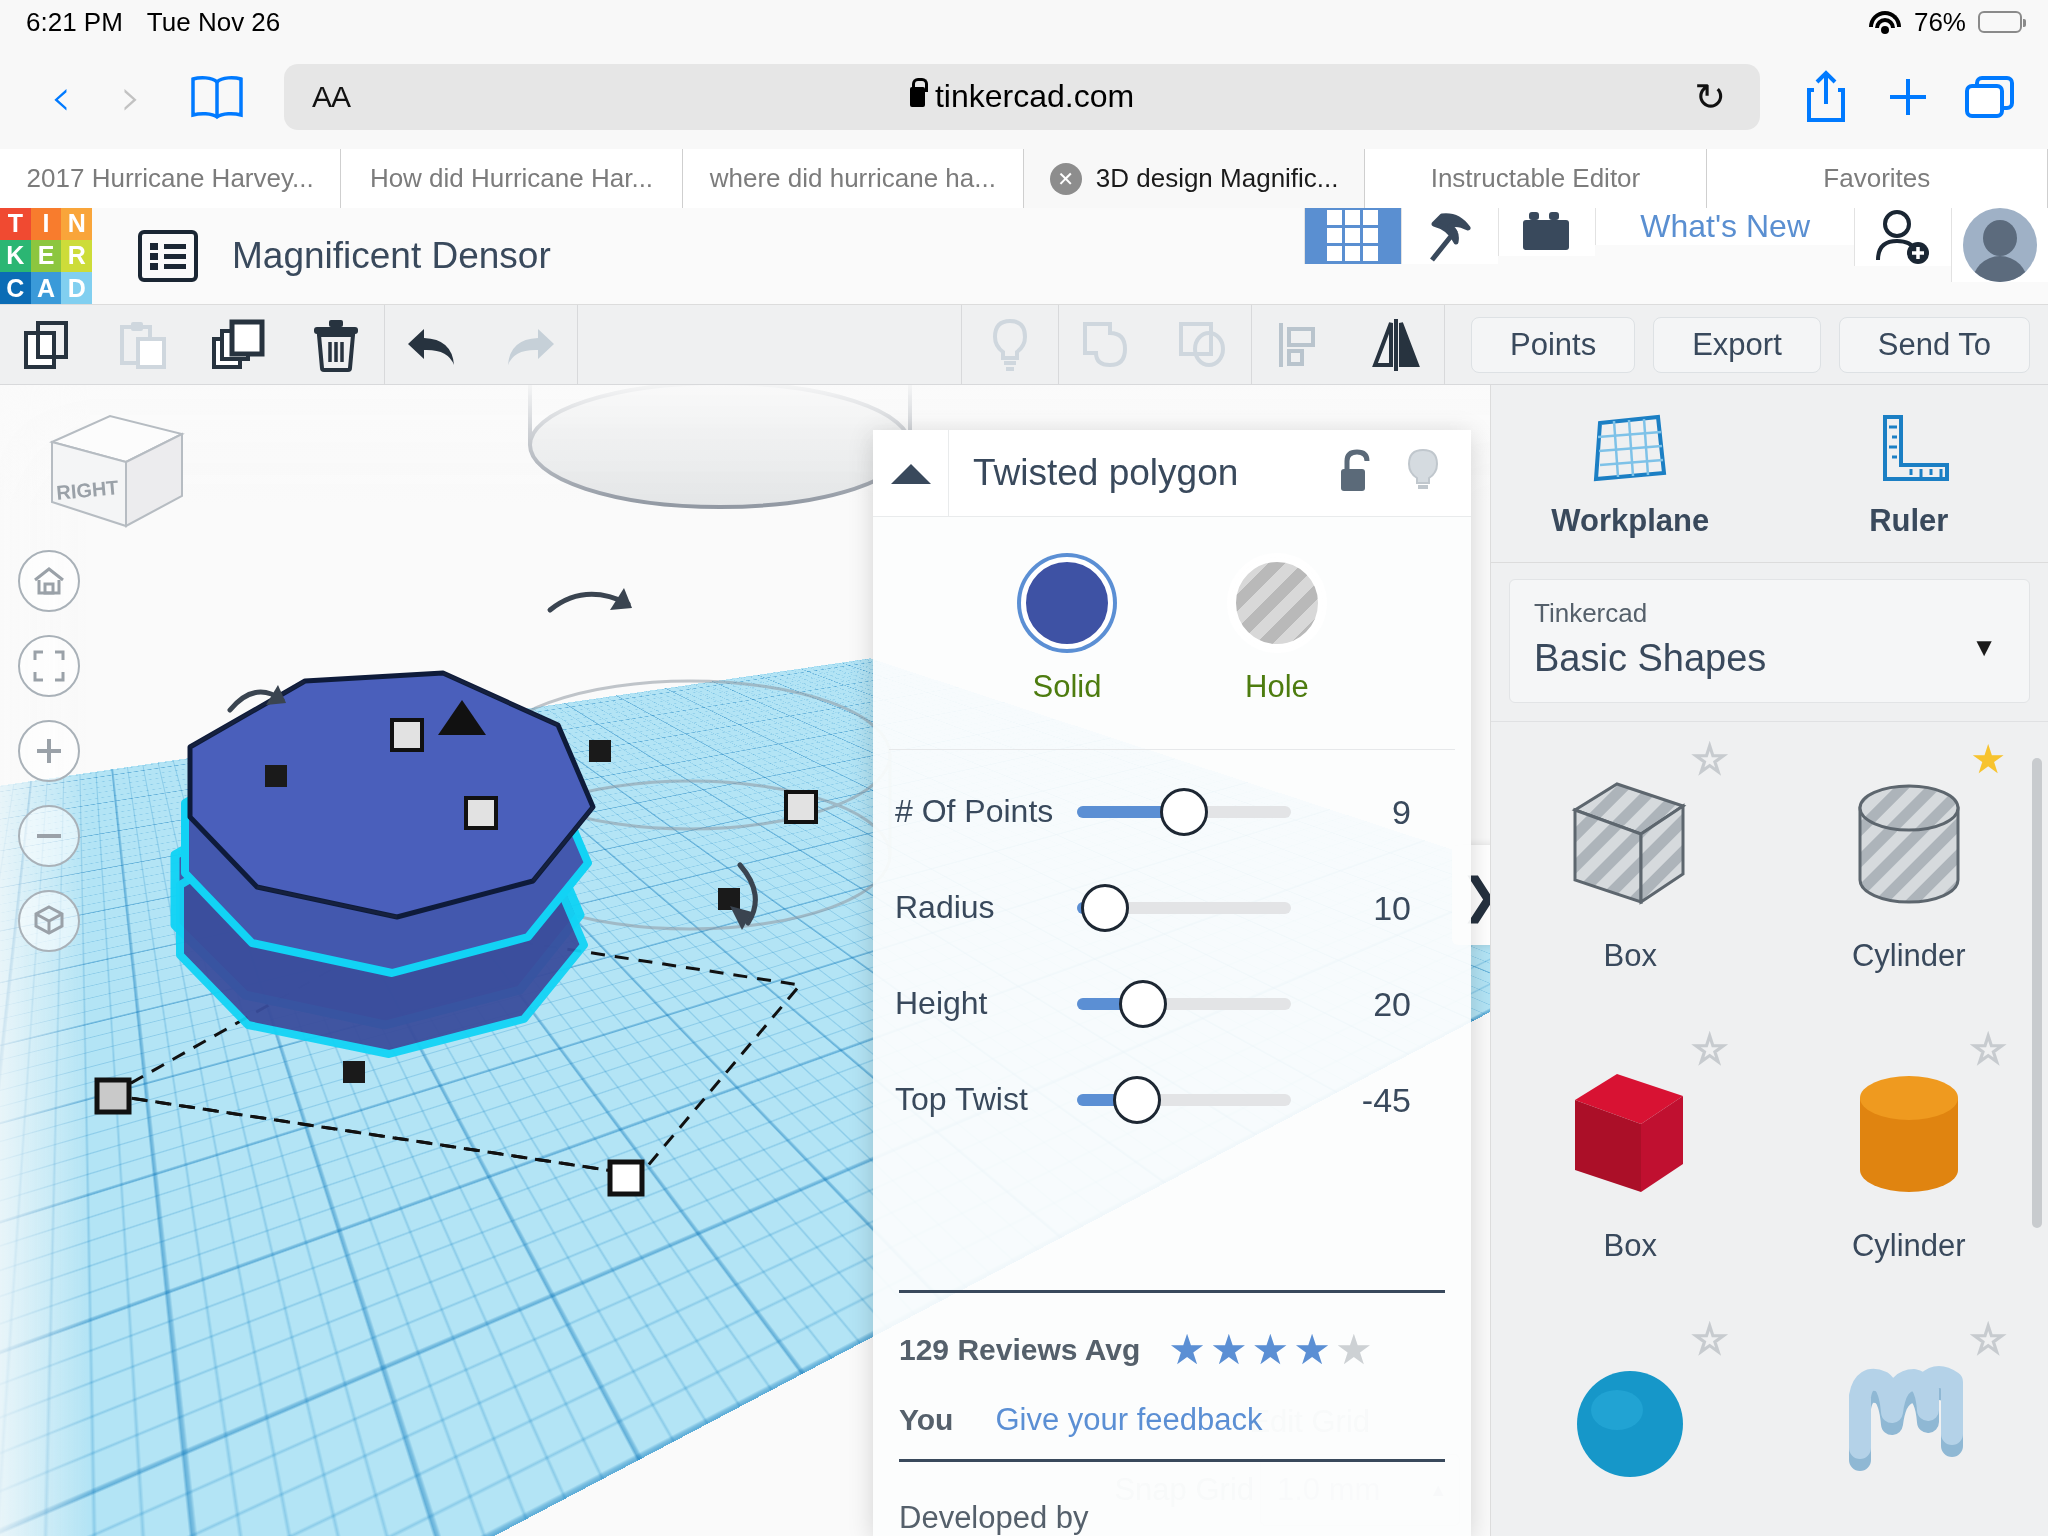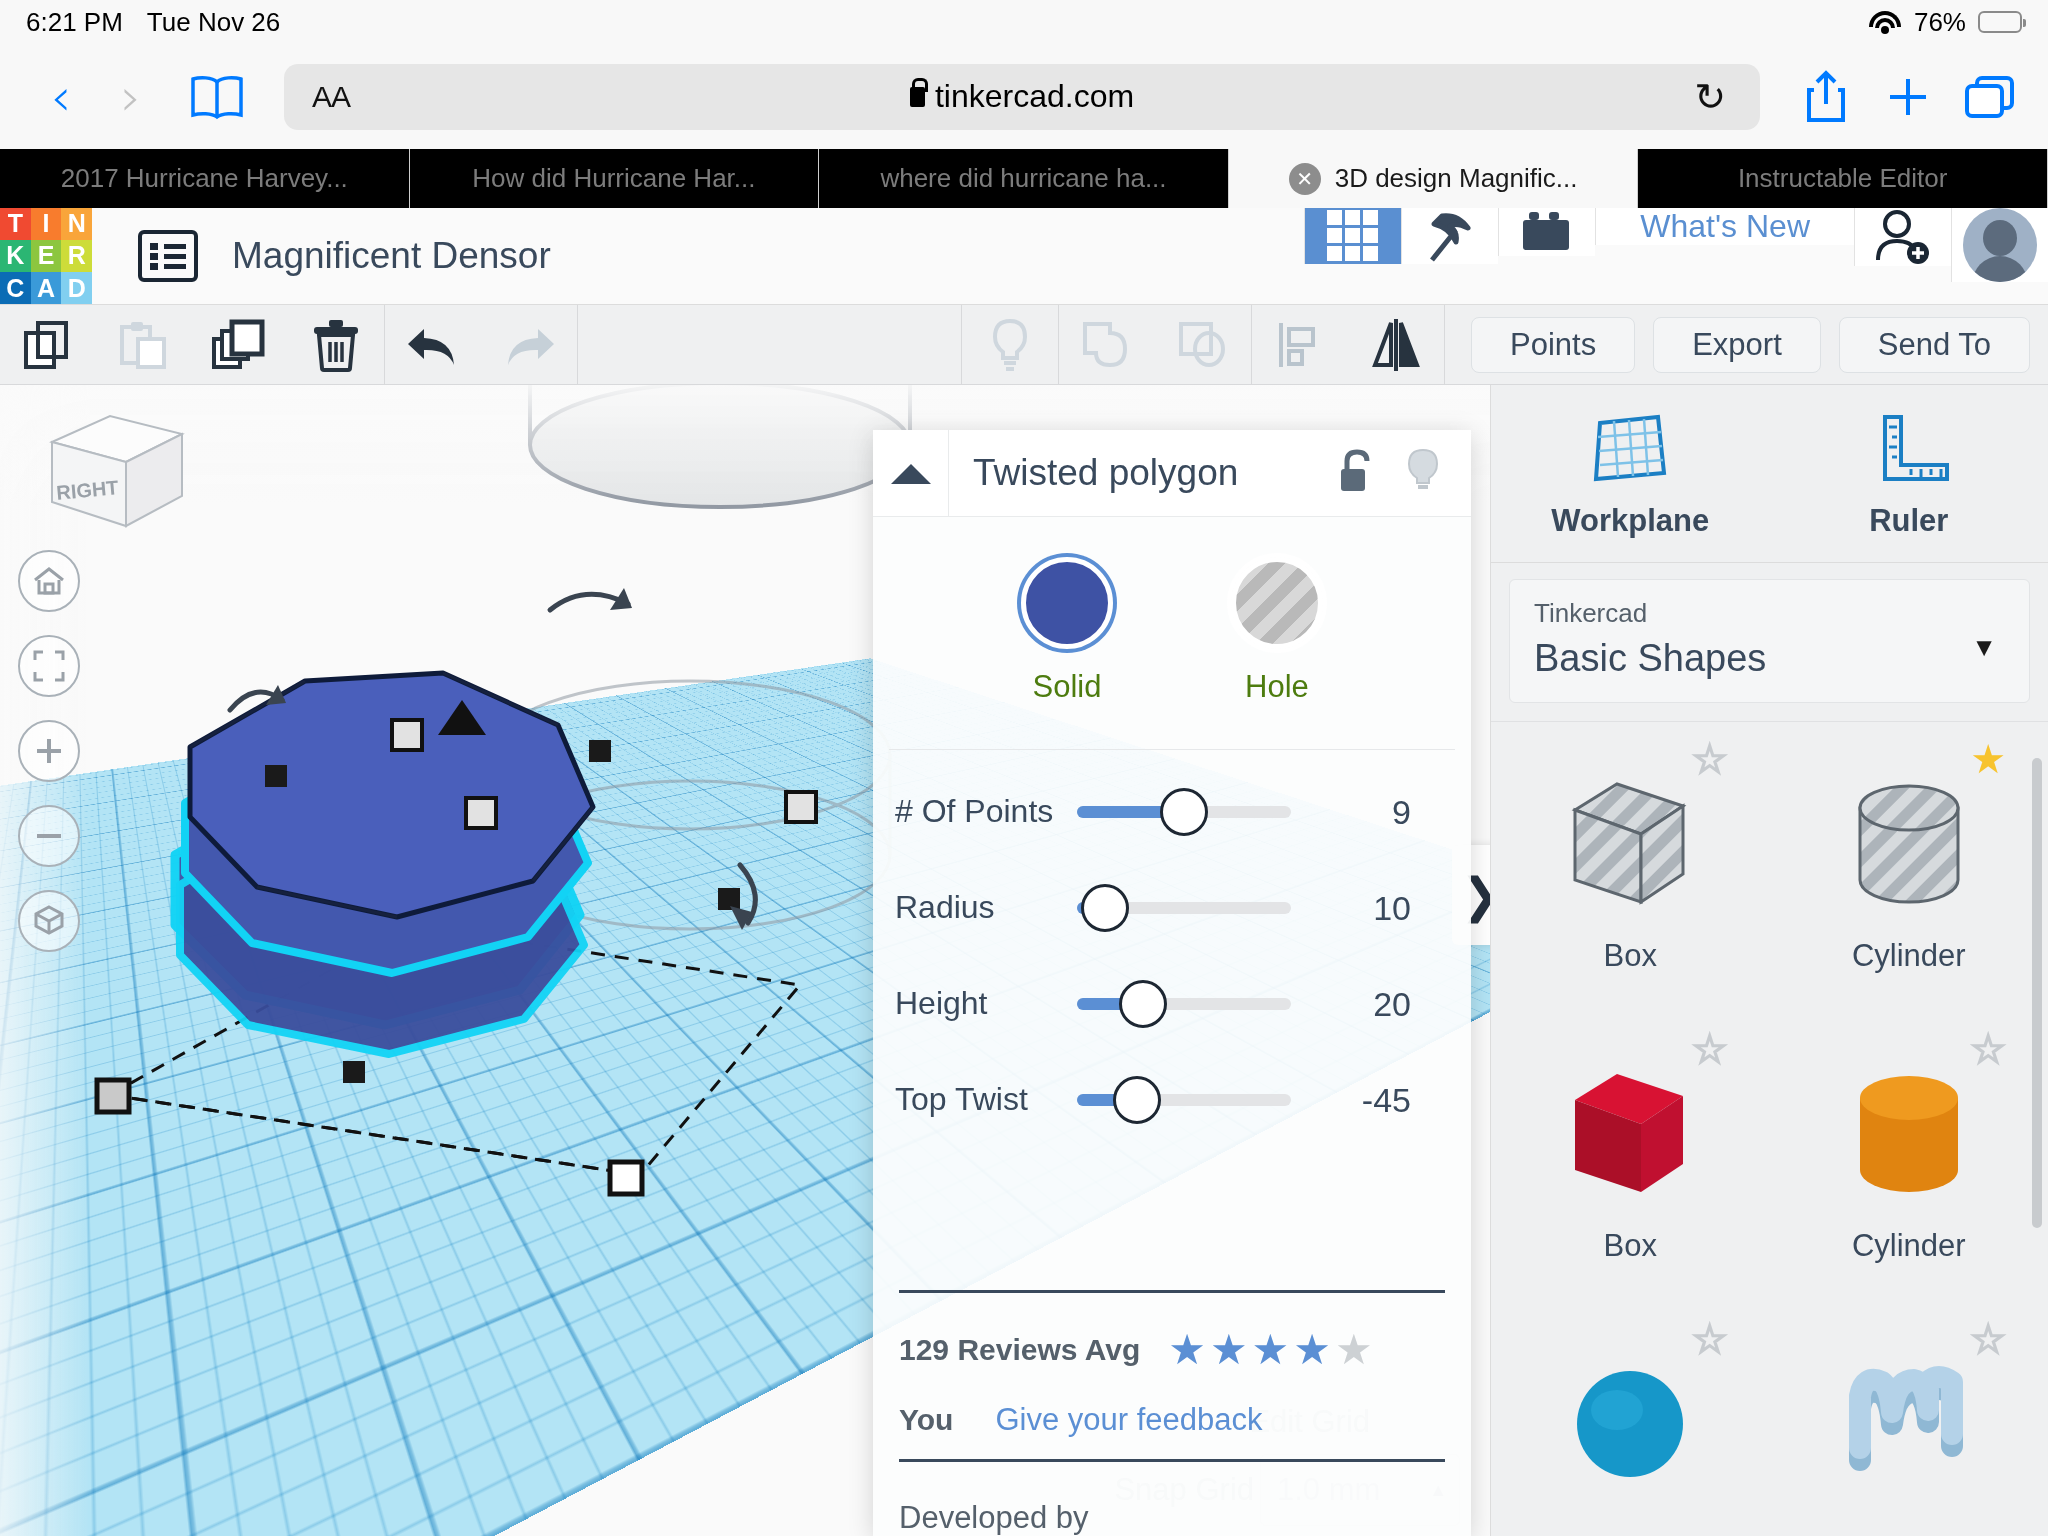--- a/index.html
+++ b/index.html
@@ -64,21 +64,21 @@
   .sf-icon svg { display: block; margin: 0 auto; }
 
   
   .tabstrip {
     position: absolute; top: 149px; left: 0; width: 2048px; height: 59px;
     display: flex; background: #e4e4e4;
   }
   .tab {
     flex: 1; display: flex; align-items: center; justify-content: center;
     font-size: 26px; color: #7c7c7c; border-right: 1px solid #cfcfcf;
-    background: #000000; position: relative; overflow: hidden; white-space: nowrap;
+    background: #ffffff; position: relative; overflow: hidden; white-space: nowrap;
     cursor: pointer;
   }
   .tab.active { background: #f8f8f8; color: #1a1a1a; font-weight: 500; }
   .tab .closebtn {
     width: 32px; height: 32px; border-radius: 50%; background: #8d8d8d; color:#fff;
     font-size: 20px; display:flex; align-items:center; justify-content:center;
     margin-right: 14px; font-family:"Liberation Sans",sans-serif;
   }
 
   
@@ -347,20 +347,23 @@
       </div>
     <div class="tab">
         <span>where did hurricane ha...</span>
       </div>
     <div class="tab active">
       <span class="closebtn">✕</span>
       <span>3D design Magnific...</span>
     </div>
     <div class="tab">
         <span>Instructable Editor</span>
+      </div>
+    <div class="tab">
+        <span>Favorites</span>
       </div>
   </div>
 
   <div class="tc-header">
     <div class="tc-logo">
       <span style="background:#f04a31">T</span>
       <span style="background:#f87c2d">I</span>
       <span style="background:#f9a53a">N</span>
       <span style="background:#2bb673">K</span>
       <span style="background:#8cc63f">E</span>

